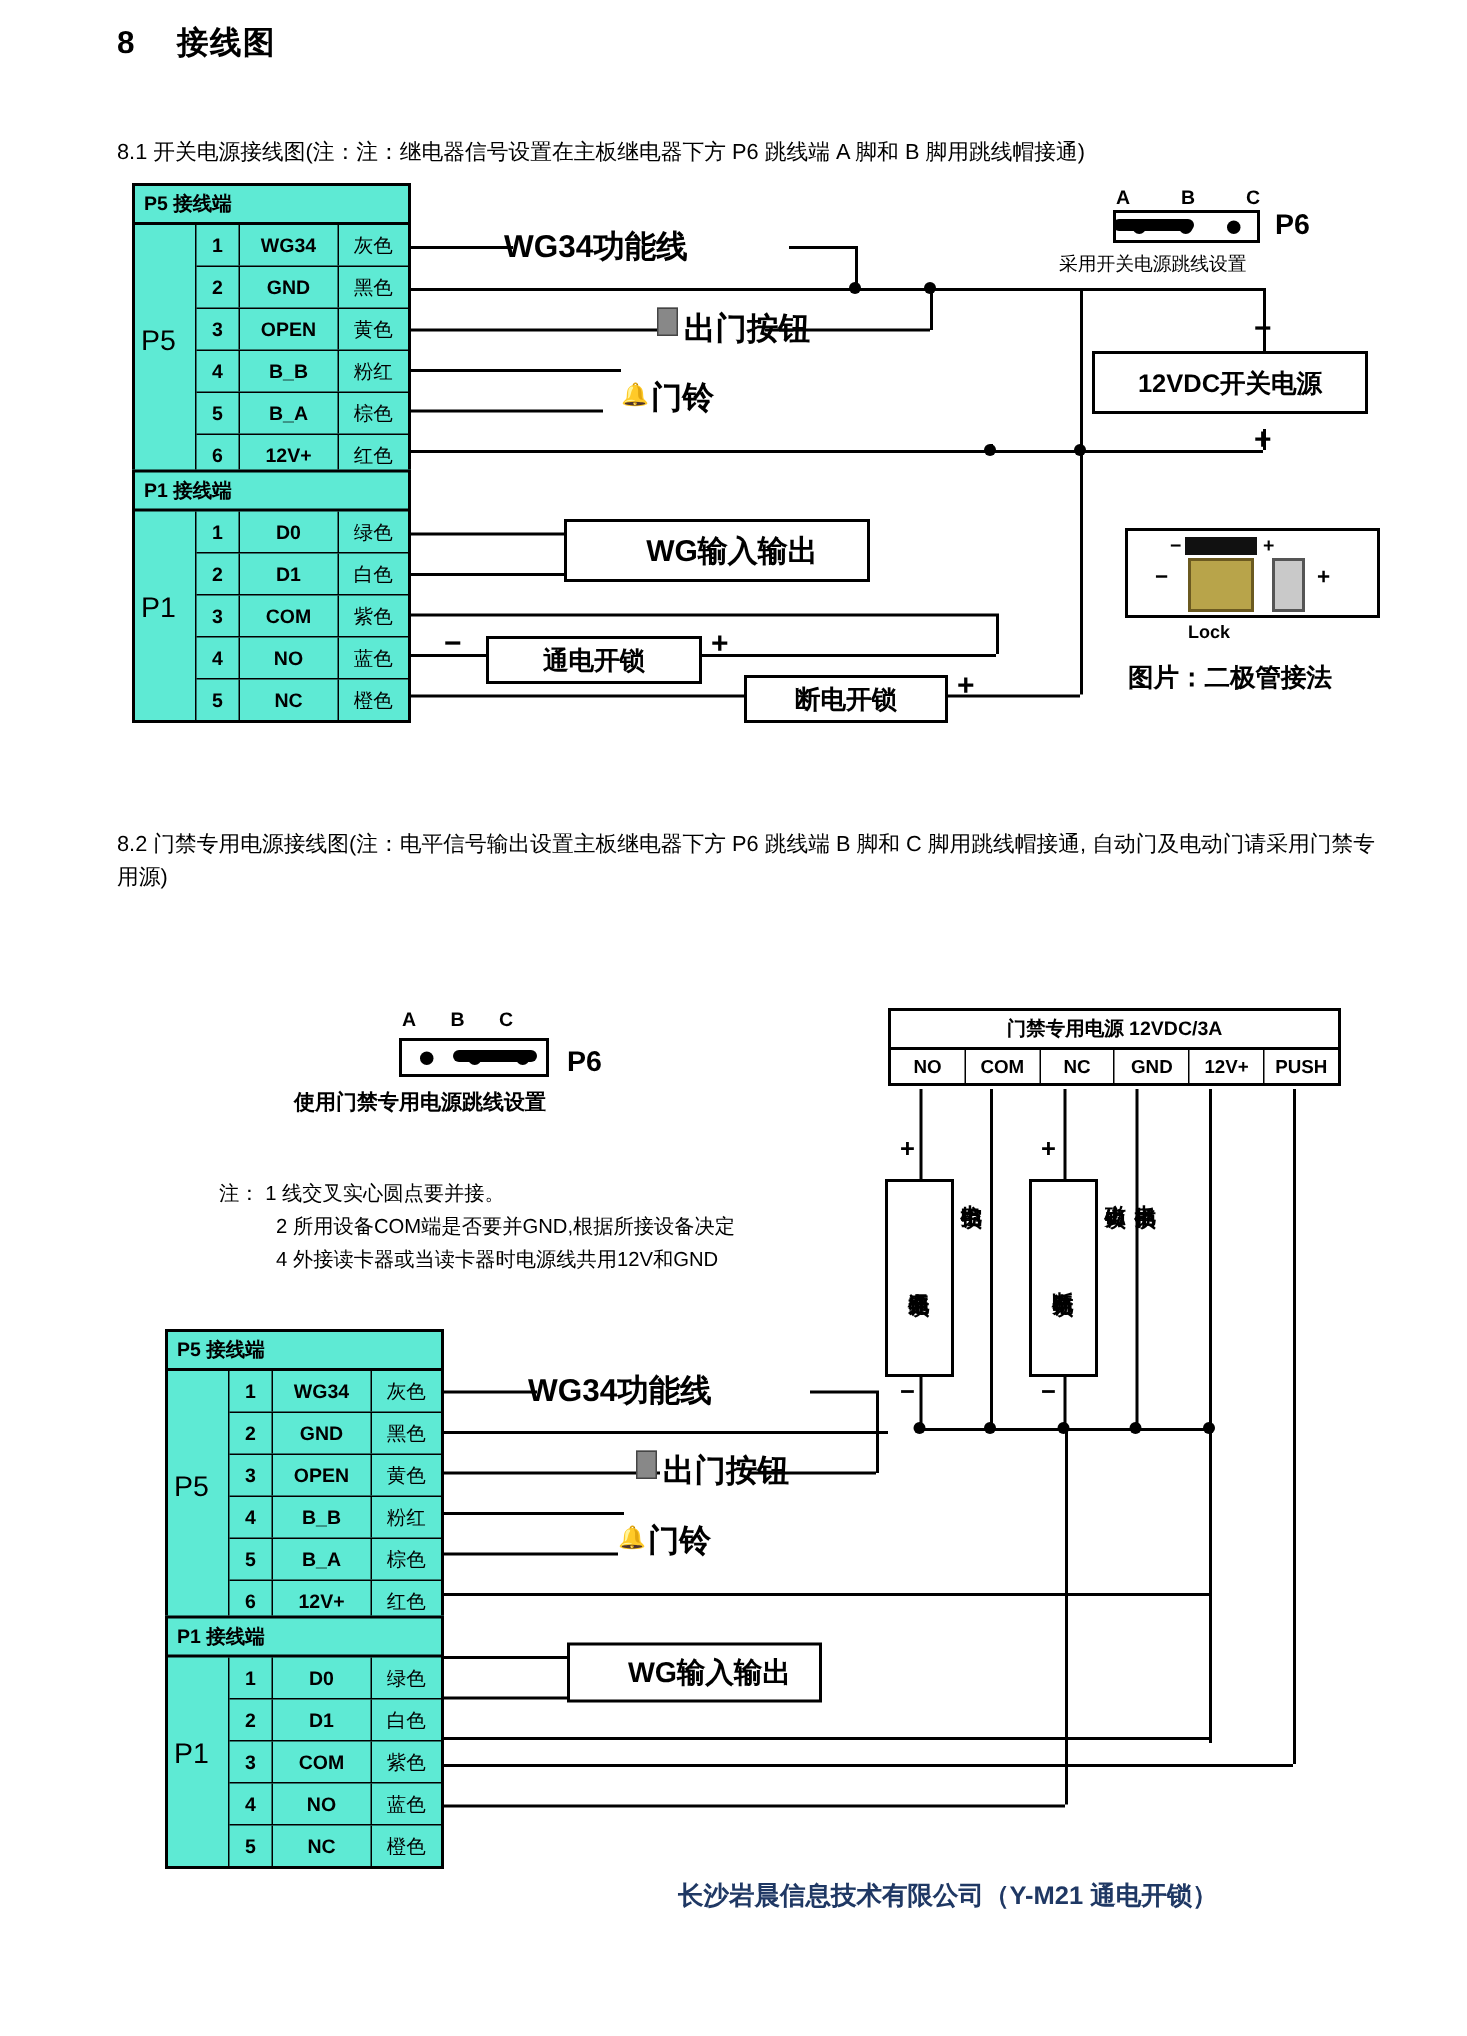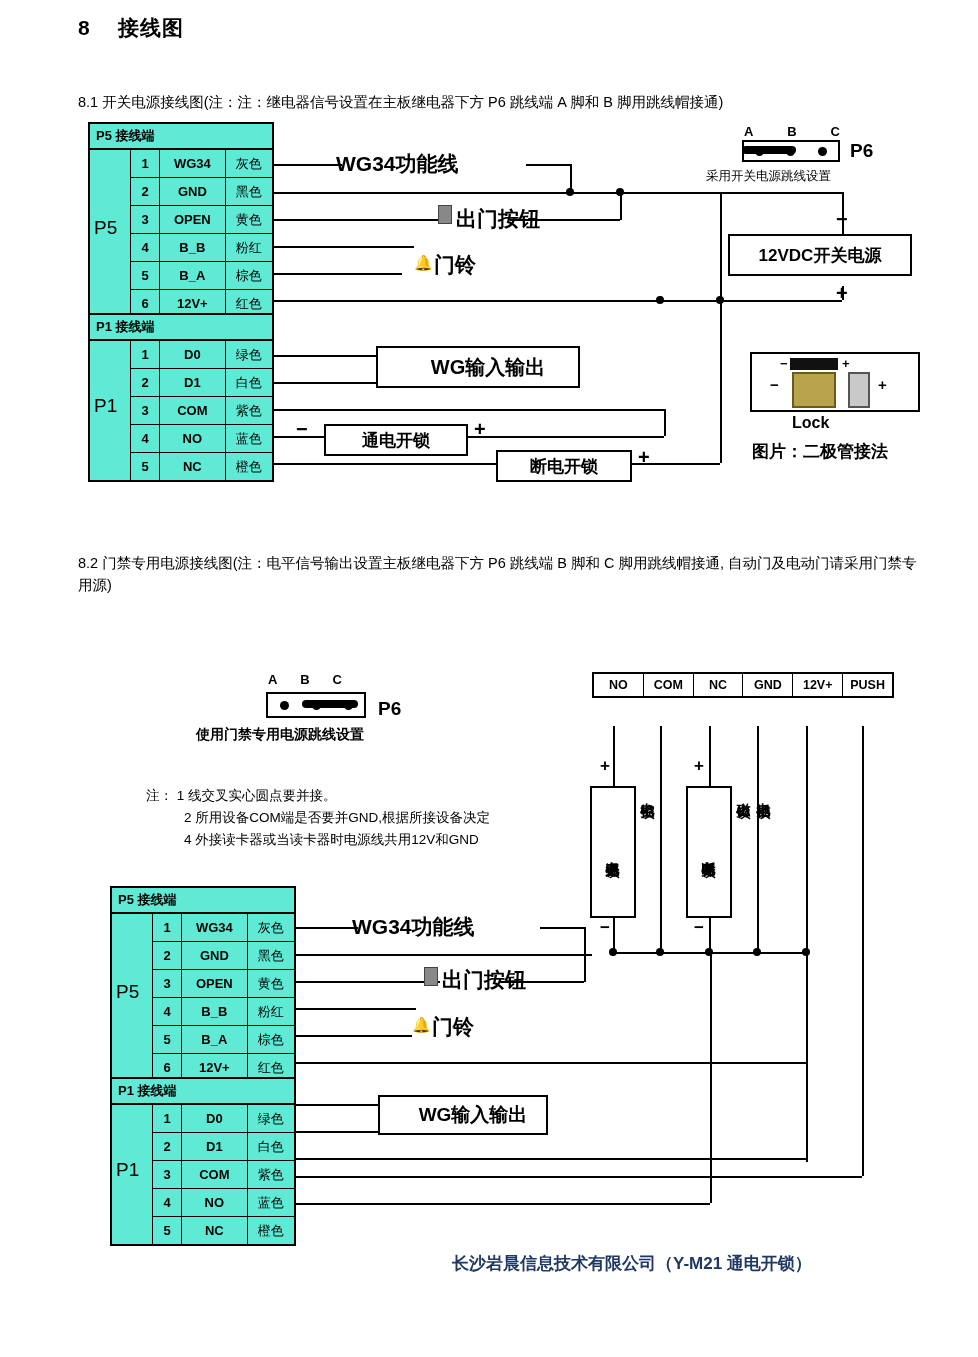--- a/index.html
+++ b/index.html
@@ -212,21 +212,21 @@
 <div class="abs small" style="left:706px;top:168px;">采用开关电源跳线设置</div>
 
 <div class="abs" style="left:750px;top:352px;width:170px;height:60px;border:2px solid #000;box-sizing:border-box;"></div>
 <div class="abs" style="left:790px;top:358px;width:48px;height:12px;background:#111;"></div>
 <div class="abs" style="left:780px;top:356px;font-size:13px;font-weight:bold;">−</div>
 <div class="abs" style="left:842px;top:356px;font-size:13px;font-weight:bold;">+</div>
 <div class="abs" style="left:770px;top:376px;font-size:15px;font-weight:bold;">−</div>
 <div class="abs" style="left:878px;top:376px;font-size:15px;font-weight:bold;">+</div>
 <div class="abs" style="left:792px;top:372px;width:40px;height:32px;background:#b8a44a;border:2px solid #6b5a20;"></div>
 <div class="abs" style="left:848px;top:372px;width:18px;height:32px;background:#c9c9c9;border:2px solid #555;"></div>
-<div class="abs" style="left:792px;top:414px;font-size:16px;font-weight:bold;">Lock</div>
+<div class="abs" style="left:792px;top:414px;font-size:12px;font-weight:bold;">Lock</div>
 <div class="abs" style="left:752px;top:440px;font-size:17px;font-weight:bold;">图片：二极管接法</div>
 
 <div class="abs para" style="left:78px;top:552px;width:840px;">8.2 门禁专用电源接线图(注：电平信号输出设置主板继电器下方 P6 跳线端 B 脚和 C 脚用跳线帽接通, 自动门及电动门请采用门禁专用源)</div>
 
 <div class="abs" style="left:268px;top:672px;width:74px;display:flex;justify-content:space-between;font-size:13px;font-weight:bold;">
   <span>A</span>
   <span>B</span>
   <span>C</span>
 </div>
 <div class="jump" style="left:266px;top:692px;width:100px;height:26px;">
@@ -305,20 +305,21 @@
     <div class="term-row">
       <div class="tc idx">5</div>
       <div class="tc nm">NC</div>
       <div class="tc cl">橙色</div>
     </div>
   </div>
   <div class="label-left" style="top:80px;">P1</div>
 </div>
 
 <div class="psu-head" style="left:592px;top:672px;width:302px;">
+  <div class="psu-title">门禁专用电源 12VDC/3A</div>
   <div class="psu-cells">
     <div class="psu-cell">NO</div>
     <div class="psu-cell">COM</div>
     <div class="psu-cell">NC</div>
     <div class="psu-cell">GND</div>
     <div class="psu-cell">12V+</div>
     <div class="psu-cell">PUSH</div>
   </div>
 </div>
 

